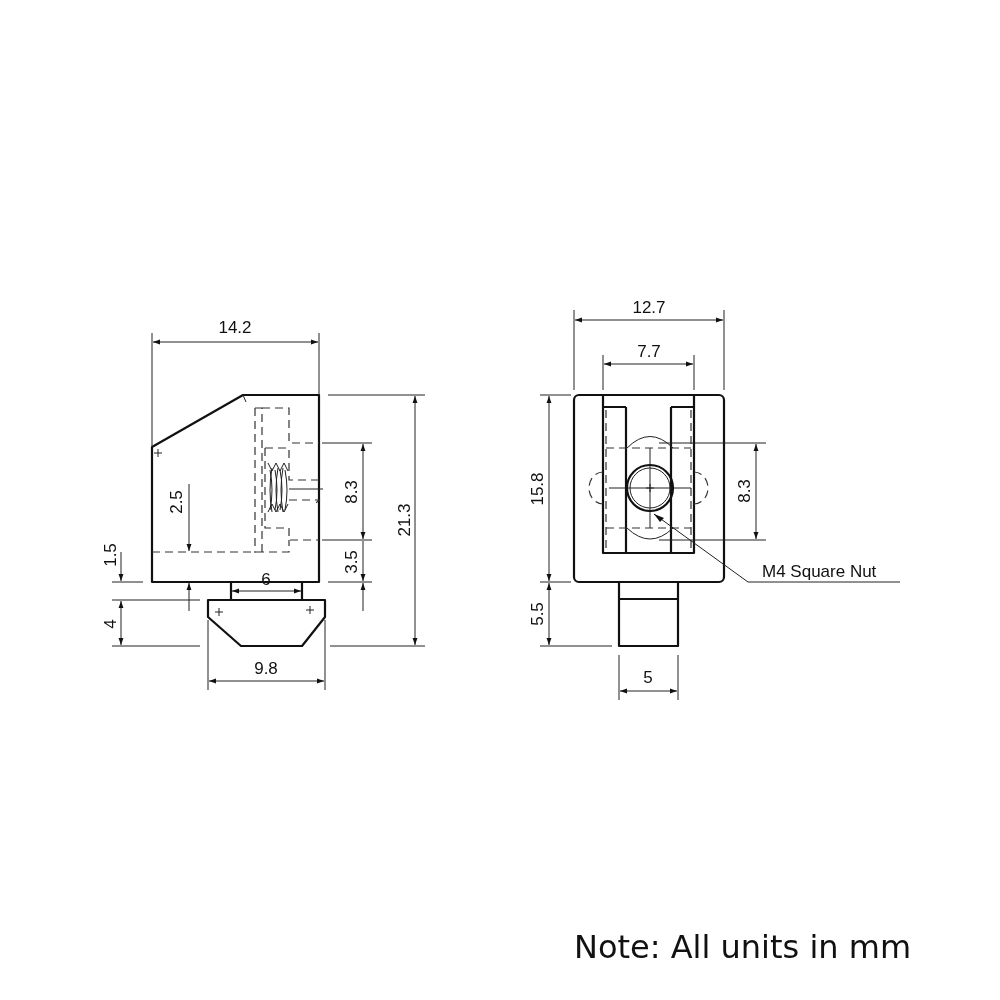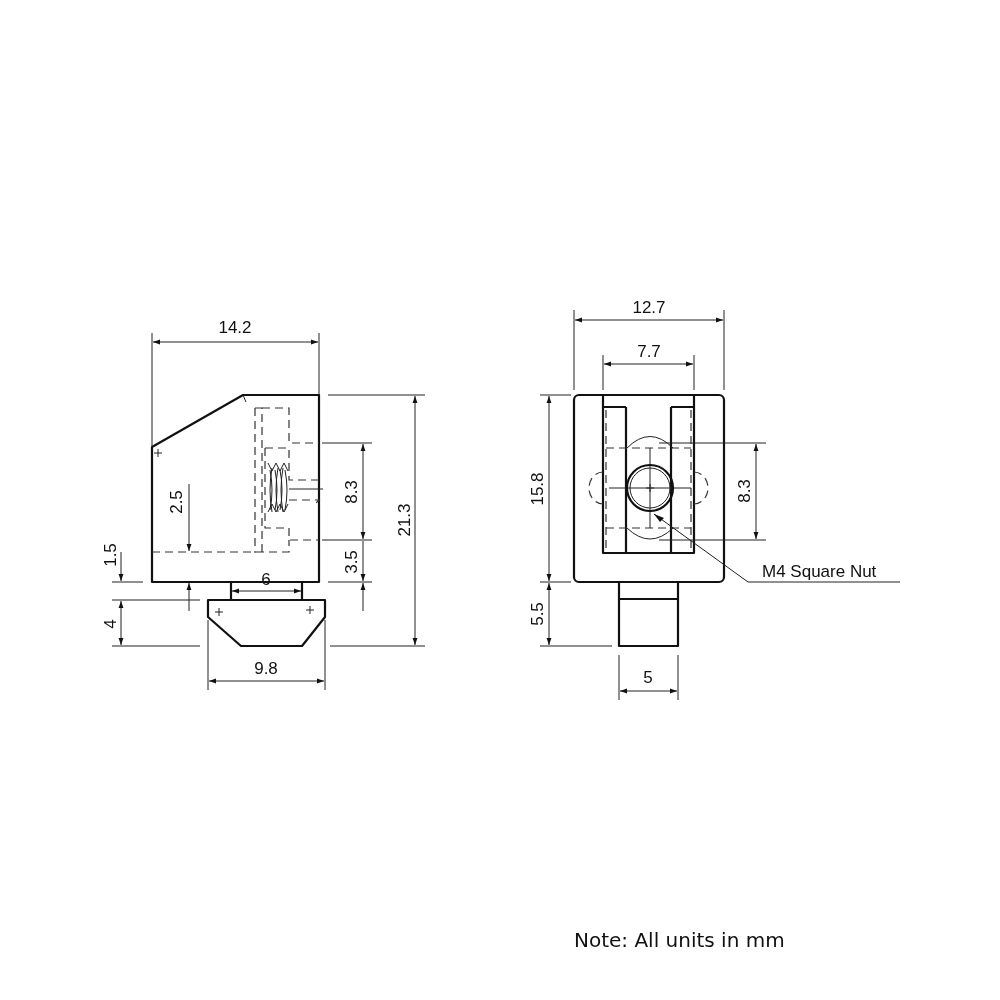--- a/index.html
+++ b/index.html
@@ -2,21 +2,21 @@
 <html><head>
   <meta charset="utf-8">
   <style>
     html, body { margin: 0; padding: 0; background: #ffffff; }
     body { width: 1000px; height: 1000px; position: relative; overflow: hidden; font-family: "Liberation Sans", sans-serif; }
     svg { position: absolute; left: 0; top: 0; }
     .obj { stroke: #111; stroke-width: 2.2; fill: none; stroke-linejoin: round; }
     .thin { stroke: #222; stroke-width: 1; fill: none; }
     .hid { stroke: #333; stroke-width: 1.2; fill: none; stroke-dasharray: 8 5; }
     .dim-text { font-family: "Liberation Sans", sans-serif; font-size: 17px; fill: #111; }
-    .note { position: absolute; left: 574px; top: 928px; font-family: "DejaVu Sans", sans-serif; font-size: 20px; color: #111; }
+    .note { position: absolute; left: 574px; top: 928px; font-family: "DejaVu Sans", sans-serif; font-size: 32px; color: #111; }
     .label-text { font-family: "Liberation Sans", sans-serif; font-size: 17px; fill: #111; }
   </style>
 </head>
 <body>
 
 <svg width="1000" height="1000" viewBox="0 0 1000 1000">
   <defs>
     <marker id="arr" viewBox="0 0 10 10" refX="10" refY="5" markerWidth="12" markerHeight="7" orient="auto-start-reverse" markerUnits="userSpaceOnUse">
       <path d="M0,1.5 L10,5 L0,8.5 z" fill="#111"></path>
     </marker>

